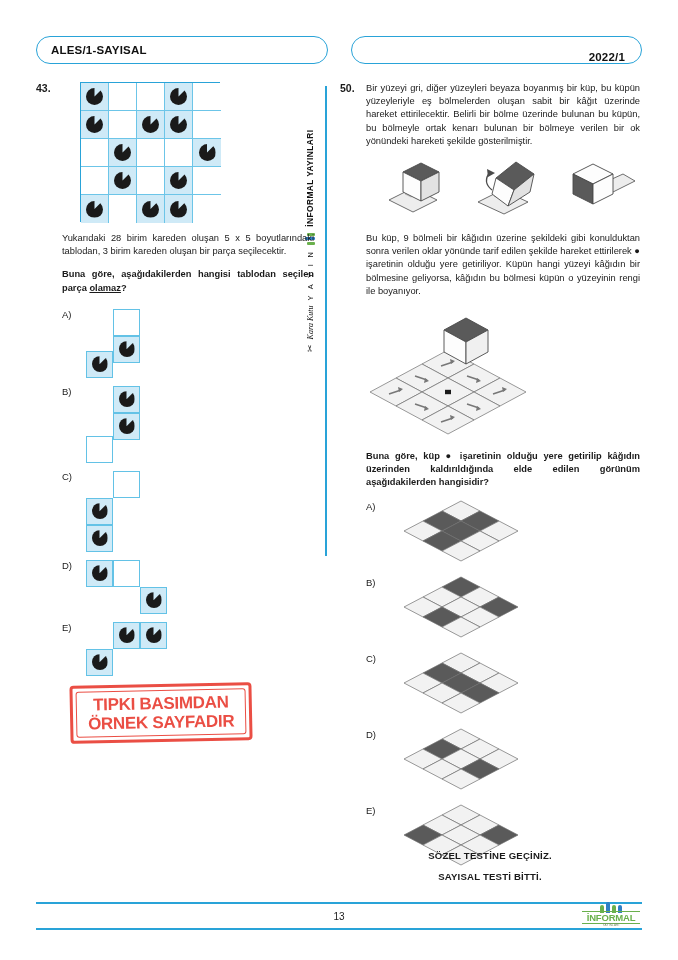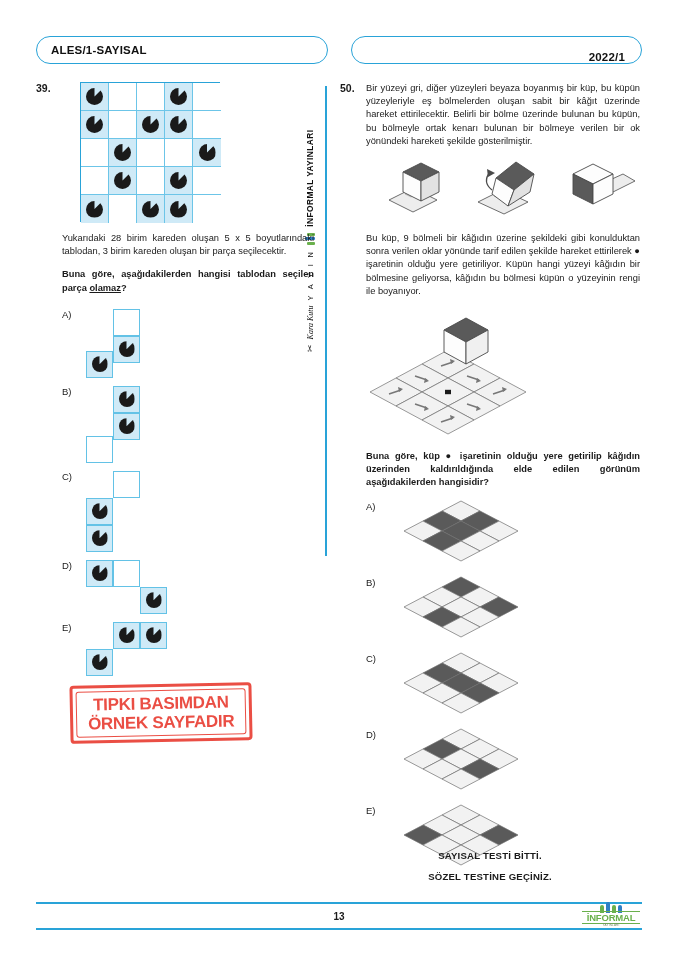--- a/index.html
+++ b/index.html
@@ -277,21 +277,21 @@
     background: #29a3d8;
   }
   .foot-rules .r1 { top: 0; }
   .foot-rules .r2 { top: 26px; }
   .page-num {
     position: absolute;
     left: 0; right: 0;
     top: 9px;
     text-align: center;
     font-size: 10px;
-    font-weight: bold;
+    font-weight: normal;
   }
   .foot-logo {
     position: absolute;
     right: 2px;
     top: 0px;
     width: 58px;
     height: 37px;
   }
   .fl-people {
     position: absolute;
@@ -351,21 +351,21 @@
     <span class="vb-logo">
         <i></i>
         <i></i>
         <i></i>
       </span>
     <span class="vb-main">İNFORMAL YAYINLARI</span>
   </div>
 
   <div class="col-left">
     <div class="q">
-      <div class="q-num">39.</div>
+      <div class="q-num">43.</div>
       <div class="q-body">
         <div class="grid5" id="grid5">
             <div class="cell fill">
               <div class="pac"></div>
             </div>
             <div class="cell"></div>
             <div class="cell"></div>
             <div class="cell fill">
               <div class="pac"></div>
             </div>
@@ -647,22 +647,22 @@
                   <polygon points="40,32 59,42 40,52 21,42" fill="#f2f2f2" stroke="#6e6e6e" stroke-width="0.7"></polygon>
                   <polygon points="59,42 78,52 59,62 40,52" fill="#f2f2f2" stroke="#6e6e6e" stroke-width="0.7"></polygon>
                 </svg></div>
             </div>
           </div>
       </div>
     </div>
   </div>
 
   <div class="end-text">
+    <div>SÖZEL TESTİNE GEÇİNİZ.</div>
     <div>SAYISAL TESTİ BİTTİ.</div>
-    <div>SÖZEL TESTİNE GEÇİNİZ.</div>
   </div>
 
   <div class="foot-rules">
     <div class="r r1"></div>
     <div class="r r2"></div>
     <div class="page-num">13</div>
     <div class="foot-logo">
       <div class="fl-people">
         <i style="background:#6ab04c"></i>
           <i style="background:#2f7fc4;height:11px"></i>

